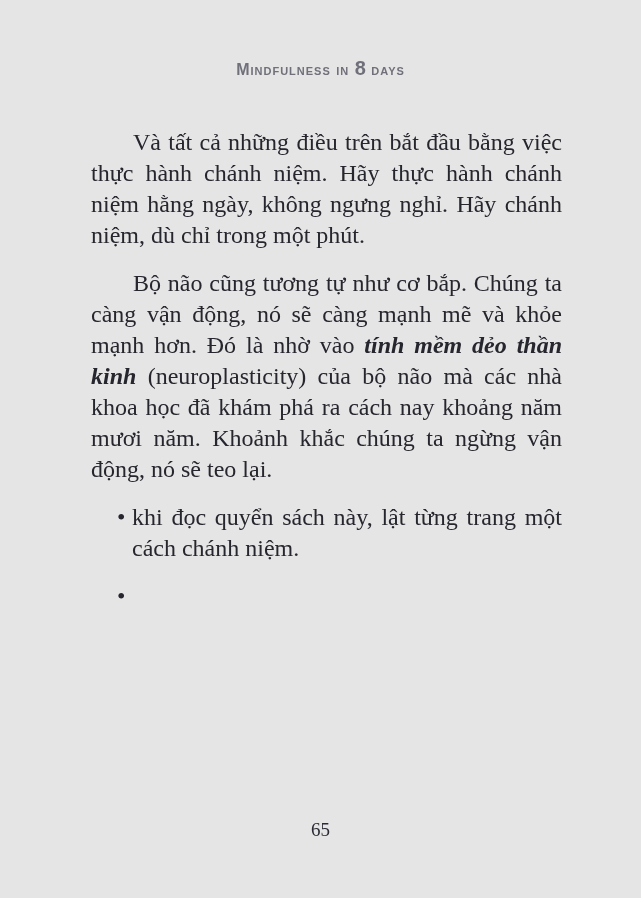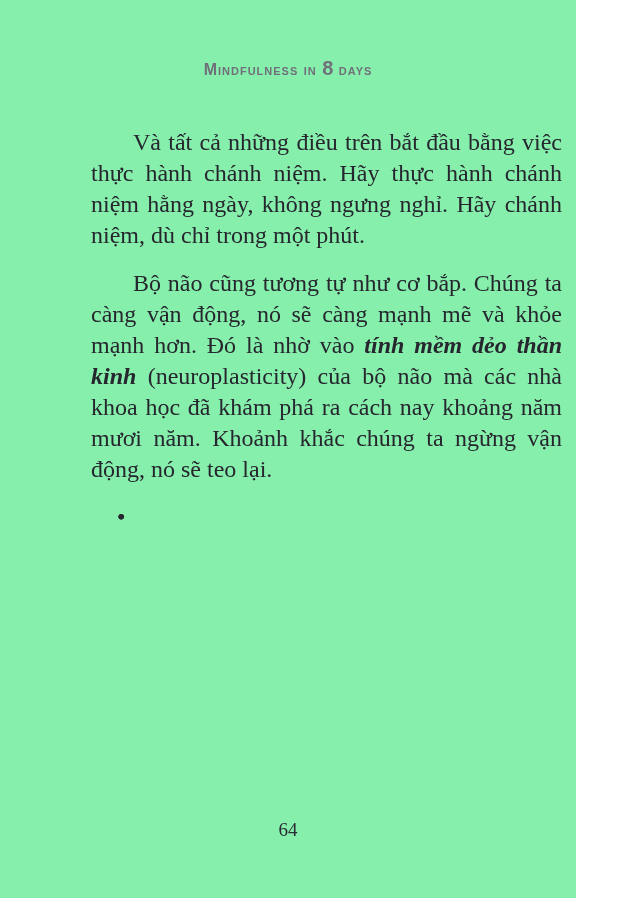--- a/index.html
+++ b/index.html
@@ -2,23 +2,23 @@
 <html><head>
 <meta charset="utf-8">
 <style>
   html, body {
     margin: 0;
     padding: 0;
     background: #ffffff;
   }
   .page {
     position: relative;
-    width: 576px;
+    width: 641px;
     height: 898px;
-    background: #86efac;
+    background: #e5e5e5;
     overflow: hidden;
     font-family: "Liberation Serif", "DejaVu Serif", serif;
     color: #26262e;
   }
   
   .running-head {
     position: absolute;
     top: 57px;
     left: 0;
     right: 0;
@@ -95,25 +95,26 @@
   <main class="content">
 
     <p class="para indent">Và tất cả những điều trên bắt đầu bằng việc thực hành chánh niệm. Hãy thực hành chánh niệm hằng ngày, không ngưng nghỉ. Hãy chánh niệm, dù chỉ trong một phút.</p>
 
     <p class="para indent"><span>Bộ não cũng tương tự như cơ bắp. Chúng ta càng vận động, nó sẽ càng mạnh mẽ và khỏe mạnh hơn. Đó là nhờ vào </span><em class="emph">tính mềm dẻo thần kinh</em><span> (neuroplasticity) của bộ não mà các nhà khoa học đã khám phá ra cách nay khoảng năm mươi năm. Khoảnh khắc chúng ta ngừng vận động, nó sẽ teo lại.</span></p>
 
 
     <ul class="bullets">
       <li>
         <span class="bullet">•</span>
+        <span>khi đọc quyển sách này, lật từng trang một cách chánh niệm.</span>
       </li>
       <li>
         <span class="bullet">•</span>
       </li>
     </ul>
 
   </main>
 
   <footer class="folio">
-    <span>64</span>
+    <span>65</span>
   </footer>
 
 </div>
 
 </body></html>

